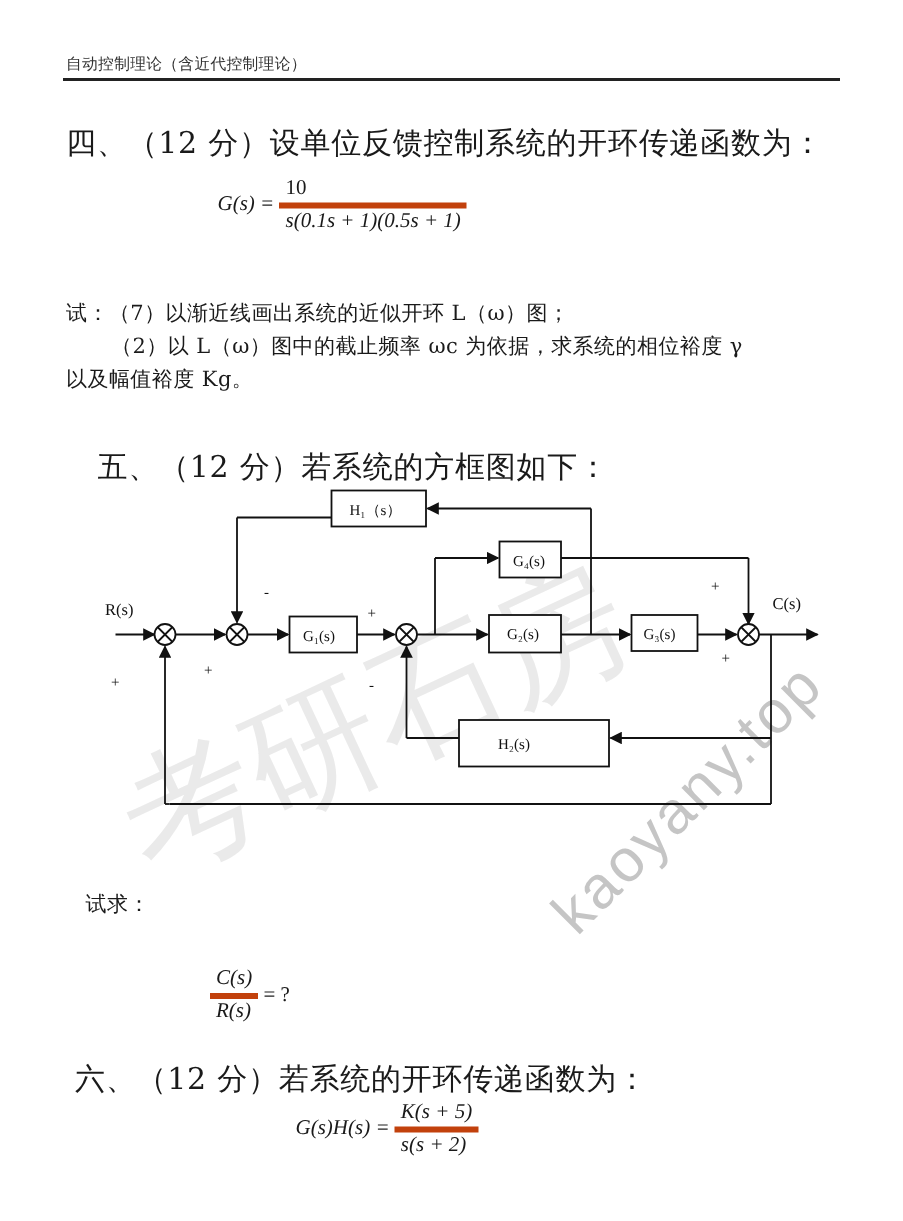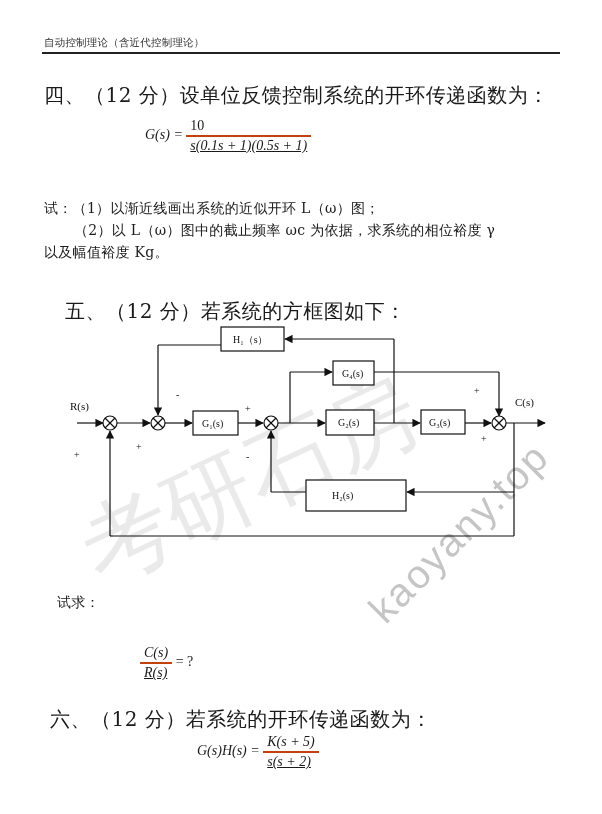--- a/index.html
+++ b/index.html
@@ -5,21 +5,21 @@
   html, body { margin: 0; padding: 0; background: #ffffff; }
   body { width: 602px; height: 814px; position: relative; overflow: hidden;
          font-family: "DejaVu Serif", serif; color: #1a1a1a; }
   .abs { position: absolute; }
   .header-text { left: 44px; top: 36px; font-size: 10.5px; color: #333; letter-spacing: 0.2px; }
   .header-rule { left: 42px; top: 52px; width: 518px; height: 1.5px; background: #222; }
   .q-title { font-size: 20px; letter-spacing: 0.5px; }
   .formula { font-family: "Liberation Serif", serif; font-size: 14px; }
   .frac { display: inline-block; vertical-align: middle; text-align: left; }
   .frac .num { display: block; padding: 0 4px 1px; }
-  .frac .den { display: block; border-top: 2px solid #c2410c; padding: 1px 4px 0; text-decoration: underline; }
+  .frac .den { display: block; border-top: 4px solid #c2410c; padding: 1px 4px 0; }
   .it { font-style: italic; }
   .body-line { font-size: 14px; letter-spacing: 0.3px; }
   .watermark-cn { color: rgba(160,160,160,0.22); font-size: 90px; font-family: "DejaVu Serif", serif; transform: rotate(-25deg); }
   .watermark-en { color: rgba(150,150,150,0.55); font-family: "Liberation Sans", sans-serif; font-size: 40px; transform: rotate(-45deg); transform-origin: left top; letter-spacing: 2px; }
   svg text { font-family: "Liberation Serif", serif; }
 </style>
 </head>
 <body>
 
 <div class="abs watermark-cn" style="left:70px; top:420px;">考研石房</div>
@@ -29,21 +29,21 @@
 <div class="abs header-rule"></div>
 
 <div class="abs q-title" style="left:44px; top:82px;">四、（12 分）设单位反馈控制系统的开环传递函数为：</div>
 <div class="abs formula" style="left:145px; top:118px;">
   <span class="it">G(s) =</span>
   <span class="frac">
     <span class="num">10</span>
     <span class="den it">s(0.1s + 1)(0.5s + 1)</span>
   </span>
 </div>
-<div class="abs body-line" style="left:44px; top:200px;">试：（1）以渐近线画出系统的近似开环 L（ω）图；</div>
+<div class="abs body-line" style="left:44px; top:200px;">试：（7）以渐近线画出系统的近似开环 L（ω）图；</div>
 <div class="abs body-line" style="left:74px; top:222px;">（2）以 L（ω）图中的截止频率 ωc 为依据，求系统的相位裕度 γ</div>
 <div class="abs body-line" style="left:44px; top:244px;">以及幅值裕度 Kg。</div>
 
 <div class="abs q-title" style="left:44px; top:298px;margin-left:21px;">五、（12 分）若系统的方框图如下：</div>
 
 <svg class="abs" style="left:0; top:320px;" width="602" height="230" viewBox="0 320 602 230">
   <defs>
     <marker id="arr" viewBox="0 0 10 10" refX="9" refY="5" markerWidth="7" markerHeight="7" orient="auto">
       <path d="M0,0 L10,5 L0,10 z" fill="#111"></path>
     </marker>

